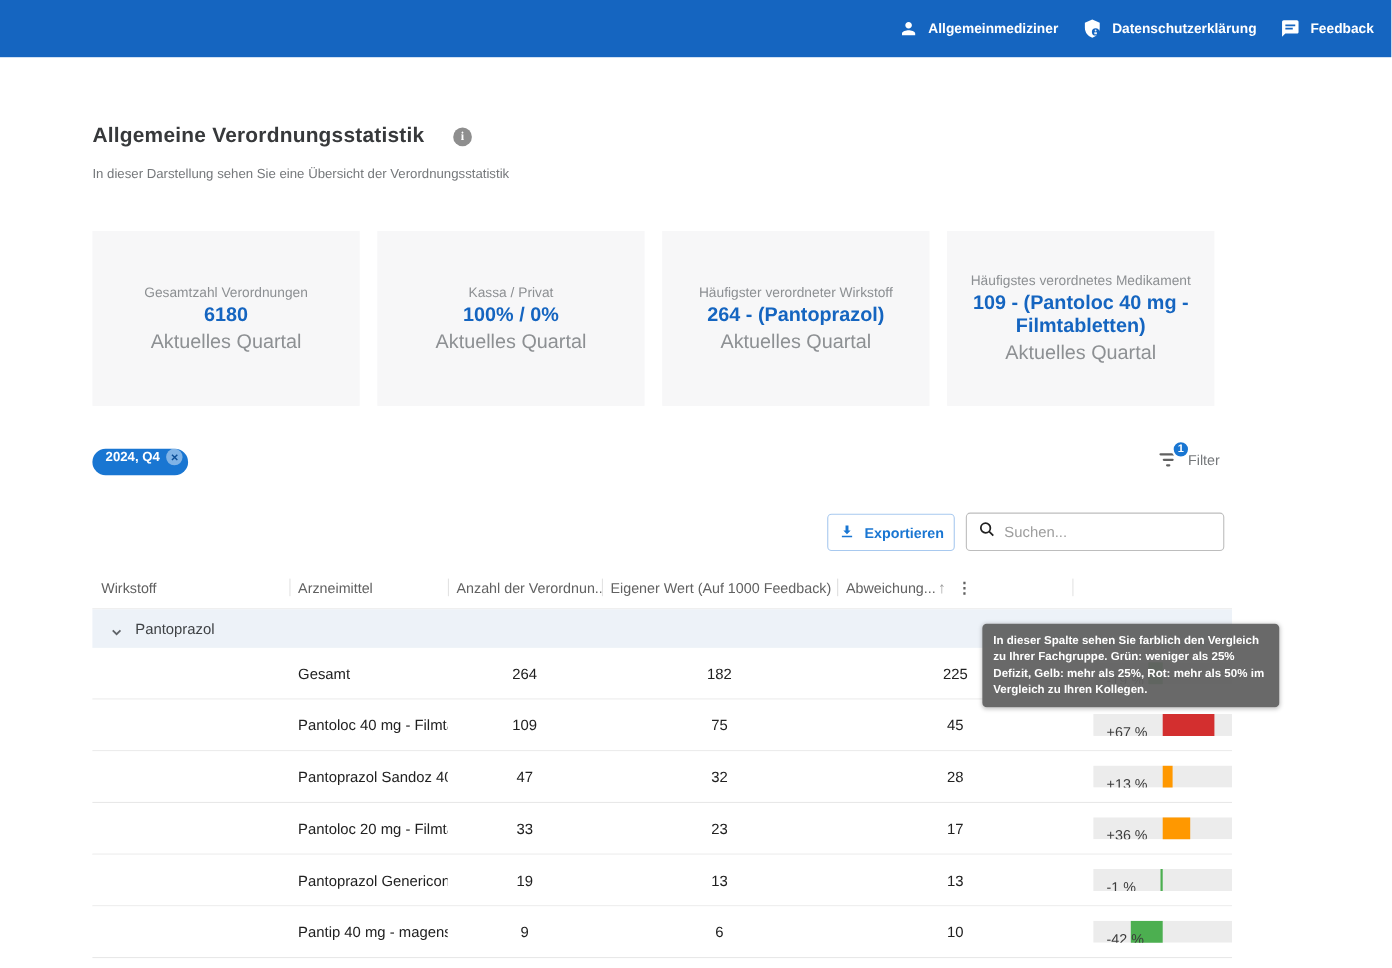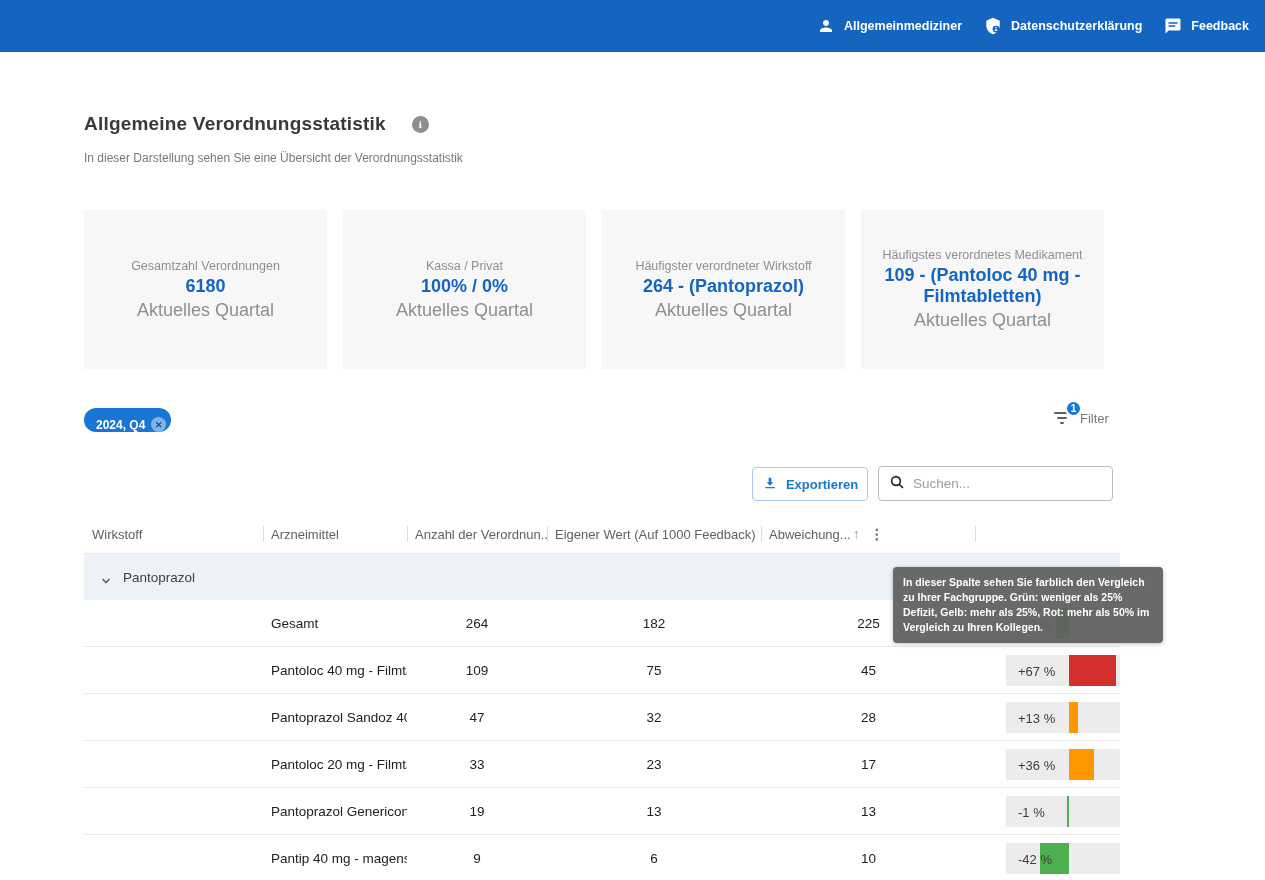--- a/index.html
+++ b/index.html
@@ -28,21 +28,21 @@
     display:grid; grid-template-columns:repeat(4,243px); gap:16px; }
   .card { background:#f7f7f8; display:flex; flex-direction:column; align-items:center;
     justify-content:center; text-align:center; gap:3px; padding:0 6px; }
   .card .c-label { font-size:12.5px; color:#8d9093; }
   .card .c-value { font-size:18px; font-weight:700; color:#1565c0; }
   .card .c-period { font-size:18px; color:#8d9093; }
 
   
   .chip { position:absolute; left:84px; top:408px; height:24px; border-radius:12px;
     background:#1976d2; color:#fff; font-size:12px; font-weight:700;
-    display:flex; align-items:flex-end; gap:6px; padding:0 5px 0 12px; cursor:pointer; }
+    display:flex; align-items:flex-start; gap:6px; padding:0 5px 0 12px; cursor:pointer; }
   .chip-close { width:15px; height:15px; border-radius:50%; background:rgba(255,255,255,.45);
     display:flex; align-items:center; justify-content:center; color:#0d4e96;
     font-size:9px; font-weight:700; cursor:pointer; }
   .filter-btn { position:absolute; left:1053px; top:400px; width:64px; height:32px; cursor:pointer; }
   .filter-lines { position:absolute; left:0; top:12px; width:18px; height:14px; }
   .filter-lines span { position:absolute; left:50%; transform:translateX(-50%);
     height:2px; background:#616161; border-radius:1px; display:block; }
   .filter-lines span:nth-child(1){ top:0; width:16px; }
   .filter-lines span:nth-child(2){ top:5px; width:10px; }
   .filter-lines span:nth-child(3){ top:10px; width:4px; }
@@ -69,30 +69,30 @@
   .t-head { height:40px; border-bottom:1px solid #e8e8e8; }
   .t-head .th { position:relative; font-size:13px; color:#616161; padding-left:8px;
     white-space:nowrap; overflow:hidden; height:40px; display:flex; align-items:center; }
   .t-head .th.sep::before { content:""; position:absolute; left:0; top:12px; width:1px;
     height:16px; background:#dcdcdc; }
   .th-last { display:flex; align-items:center; gap:2px; }
   .sort-arrow { color:#9e9e9e; font-size:14px; cursor:pointer; }
   .kebab { color:#616161; font-size:14px; font-weight:700; letter-spacing:0; cursor:pointer; margin-left:8px; }
   .th-endsep { position:absolute; right:0; top:12px; width:1px; height:16px; background:#dcdcdc; }
 
-  .group-row { height:46px; background:#edf2f8; display:flex; align-items:center;
+  .group-row { height:35px; background:#edf2f8; display:flex; align-items:center;
     gap:12px; padding-left:17px; cursor:pointer; }
   .chev { width:10px; height:10px; }
   .group-label { font-size:13.5px; color:#3f4245; }
 
   .t-row { height:47px; border-bottom:1px solid #e8e8e8; background:#fff; }
   .t-row:first-of-type { border-top:none; }
   .td { font-size:13.5px; color:#212121; padding-left:8px; white-space:nowrap; overflow:hidden; }
   .td.num { text-align:center; padding-left:0; }
-  .dev-cell { position:relative; height:31px; width:127px; margin-left:22px;
+  .dev-cell { position:relative; height:20px; width:127px; margin-left:10px;
     background:#ececec; overflow:hidden; }
   .dev-label { position:absolute; left:12px; top:0; height:33px; display:flex;
     align-items:center; font-size:13px; color:#3c3c3c; z-index:2; }
   .dev-bar { position:absolute; top:0; height:33px; z-index:1; }
 
   
   .tooltip { position:absolute; left:893px; top:567px; width:270px;
     background:rgba(97,97,97,.95); color:#fff; border-radius:4px;
     padding:8px 10px; font-size:10.5px; font-weight:700; line-height:15px;
     z-index:10; box-shadow:0 1px 4px rgba(0,0,0,.25); }

